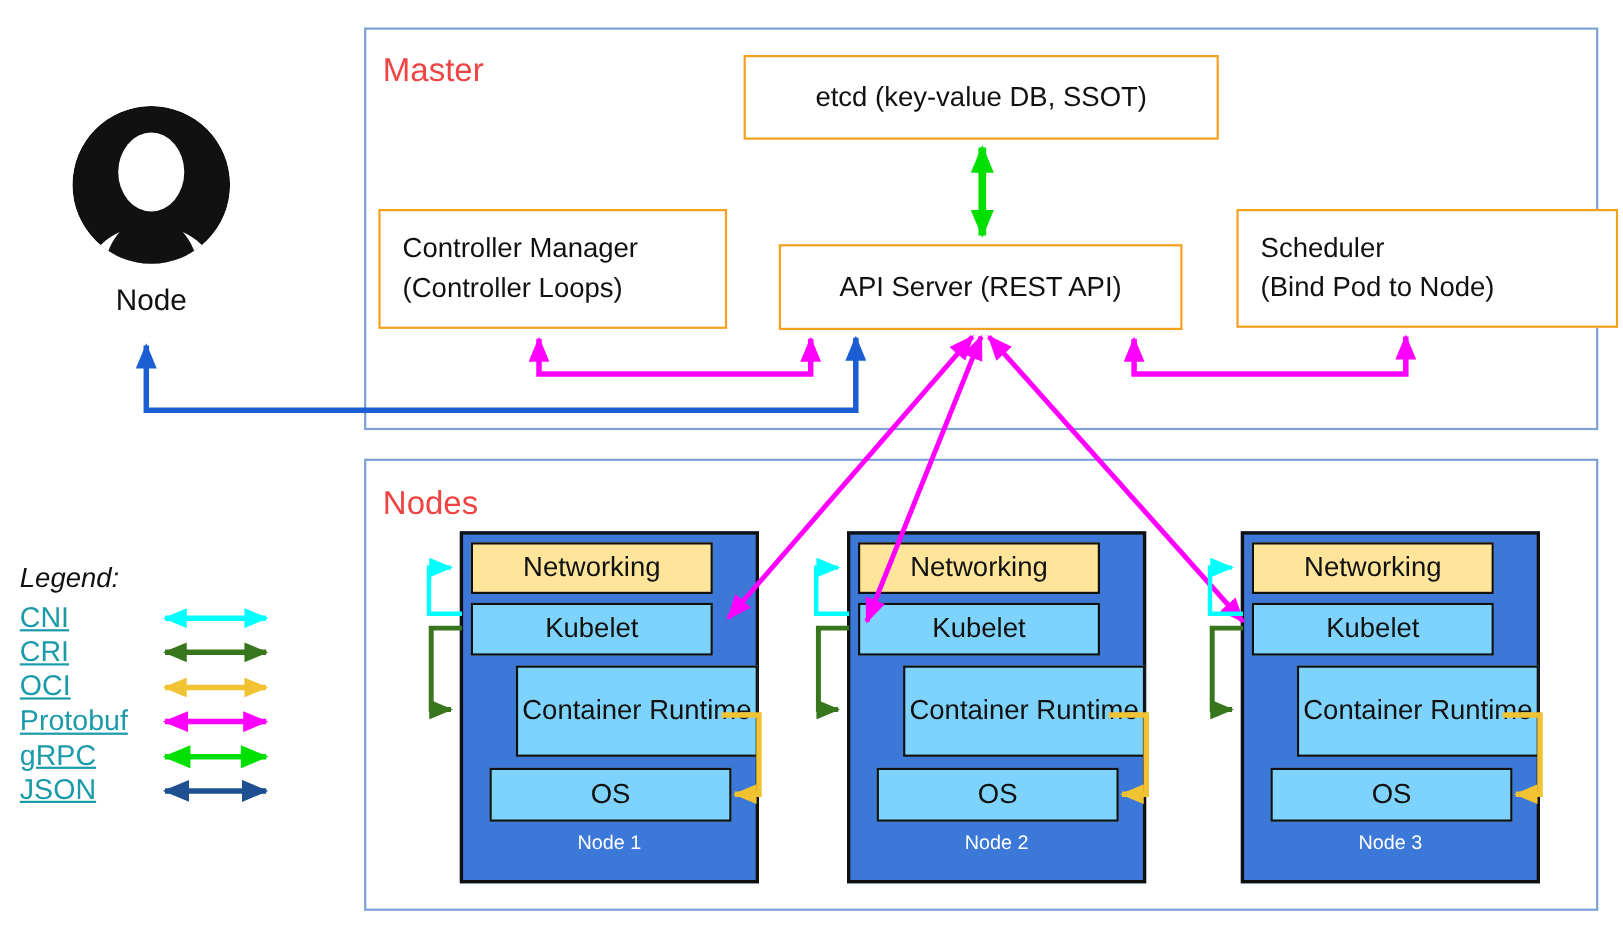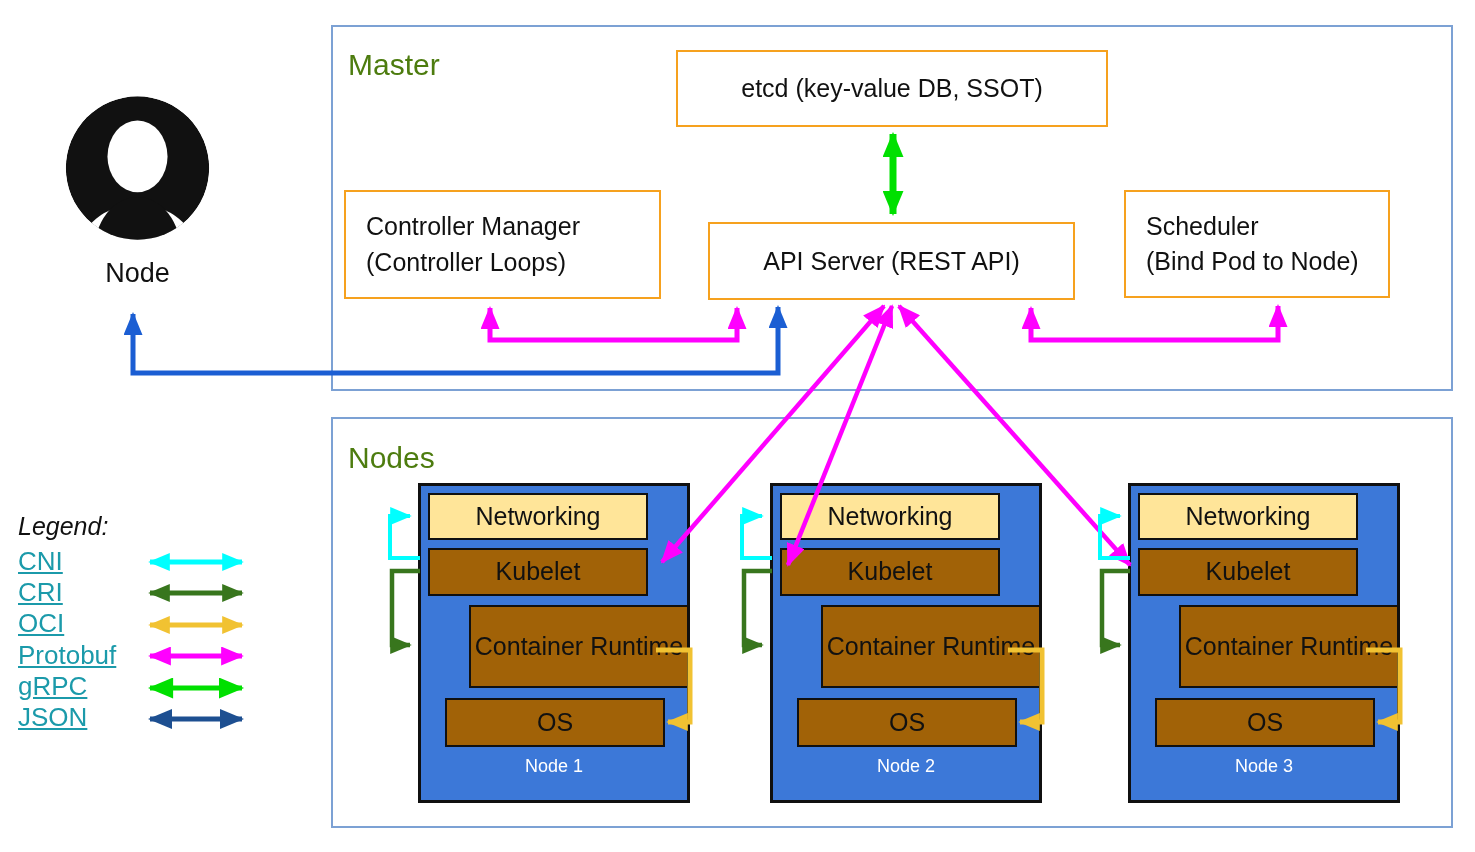--- a/index.html
+++ b/index.html
@@ -7,37 +7,37 @@
     position:relative;width:1475px;height:852px;background:#ffffff;
     font-family:"Liberation Sans", sans-serif;color:#111;overflow:hidden;
   }
   .abs{position:absolute;}
   
   .group-box{
     position:absolute;border:2px solid var(--group-border);background:#ffffff;
     box-sizing:border-box;
   }
   .group-title{
-    position:absolute;font-size:30px;color:#4d7c0f;white-space:nowrap;
+    position:absolute;font-size:30px;color:#ef4444;white-space:nowrap;
   }
   
   .comp-box{
     position:absolute;border:2px solid var(--component-border);background:#ffffff;
     box-sizing:border-box;font-size:25px;color:#111;
     display:flex;flex-direction:column;justify-content:center;
   }
   .comp-center{align-items:center;text-align:center;}
   .comp-left{padding-left:20px;line-height:1.42;}
   
   .node-box{
     position:absolute;width:272px;height:320px;background:var(--node-fill);
     border:3px solid #101010;box-sizing:border-box;
   }
   .node-row{
-    position:absolute;left:7px;width:220px;background:#a16207;border:2px solid #101010;
+    position:absolute;left:7px;width:220px;background:#7dd3fc;border:2px solid #101010;
     box-sizing:border-box;display:flex;align-items:center;justify-content:center;
     text-align:center;font-size:25px;color:#111;line-height:1.25;
   }
   .row-networking{top:7px;height:47px;background:var(--networking-fill);}
   .row-kubelet{top:62px;height:48px;}
   .row-runtime{top:119px;height:83px;margin-left:41px;}
   .row-os{top:212px;height:49px;margin-left:17px;}
   .node-label{
     position:absolute;left:0;top:270px;width:100%;text-align:center;
     color:#ffffff;font-size:18px;
@@ -83,21 +83,21 @@
 
   <div class="comp-box comp-left" style="left:344px;top:190px;width:317px;height:109px">
     <span>Controller Manager</span>
     <span>(Controller Loops)</span>
   </div>
 
   <div class="comp-box comp-center" style="left:708px;top:222px;width:367px;height:78px">
     <span>API Server (REST API)</span>
   </div>
 
-  <div class="comp-box comp-left" style="left:1124px;top:190px;width:266px;height:108px">
+  <div class="comp-box comp-left" style="left:1124px;top:190px;width:347px;height:108px">
     <span>Scheduler</span>
     <span>(Bind Pod to Node)</span>
   </div>
 
   <div class="group-box" style="left:331px;top:417px;width:1122px;height:411px"></div>
   <div class="group-title" style="left:348px;top:441px">Nodes</div>
 
   <div class="node-box" style="left:418px;top:483px">
     <div class="node-row row-networking">Networking</div>
     <div class="node-row row-kubelet">Kubelet</div>

